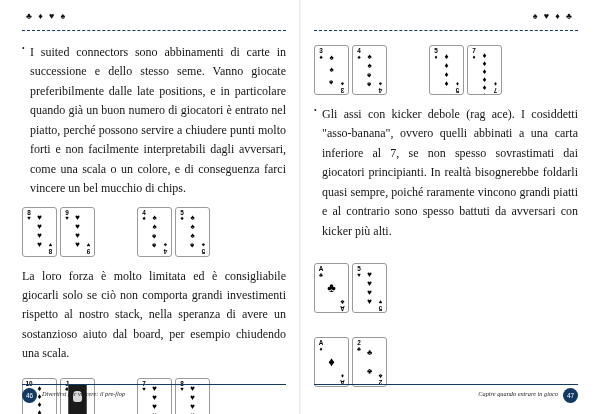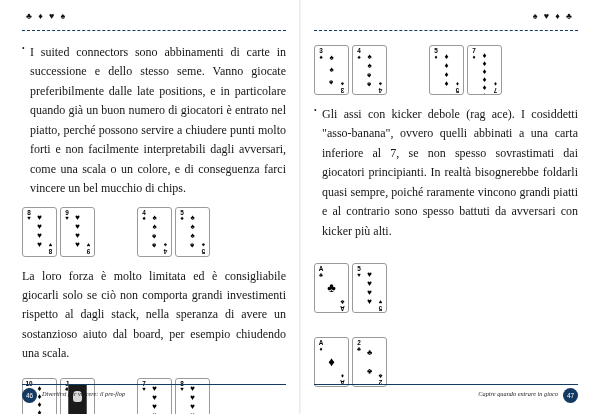--- a/index.html
+++ b/index.html
@@ -211,21 +211,21 @@
           <span class="pips">
             <span class="pip">♠</span>
               <span class="pip">♠</span>
               <span class="pip">♠</span>
               <span class="pip flip">♠</span>
           </span>
         </div>
       </div>
     </div>
 
-    <p>La loro forza è molto limitata ed è consigliabile giocarli solo se ciò non comporta grandi investimenti rispetto al dagli stack, nella speranza di avere un sostanzioso aiuto dal board, per esempio chiudendo una scala.</p>
+    <p>La loro forza è molto limitata ed è consigliabile giocarli solo se ciò non comporta grandi investimenti rispetto al nostro stack, nella speranza di avere un sostanzioso aiuto dal board, per esempio chiudendo una scala.</p>
 
     <div class="cardrow" style="margin-top:14px;">
       <div class="cardgroup">
         <div class="card">
           <span class="corner tl">
               <span class="r">10</span>
               <span class="s">♦</span>
             </span>
           <span class="corner br">
               <span class="r">10</span>

